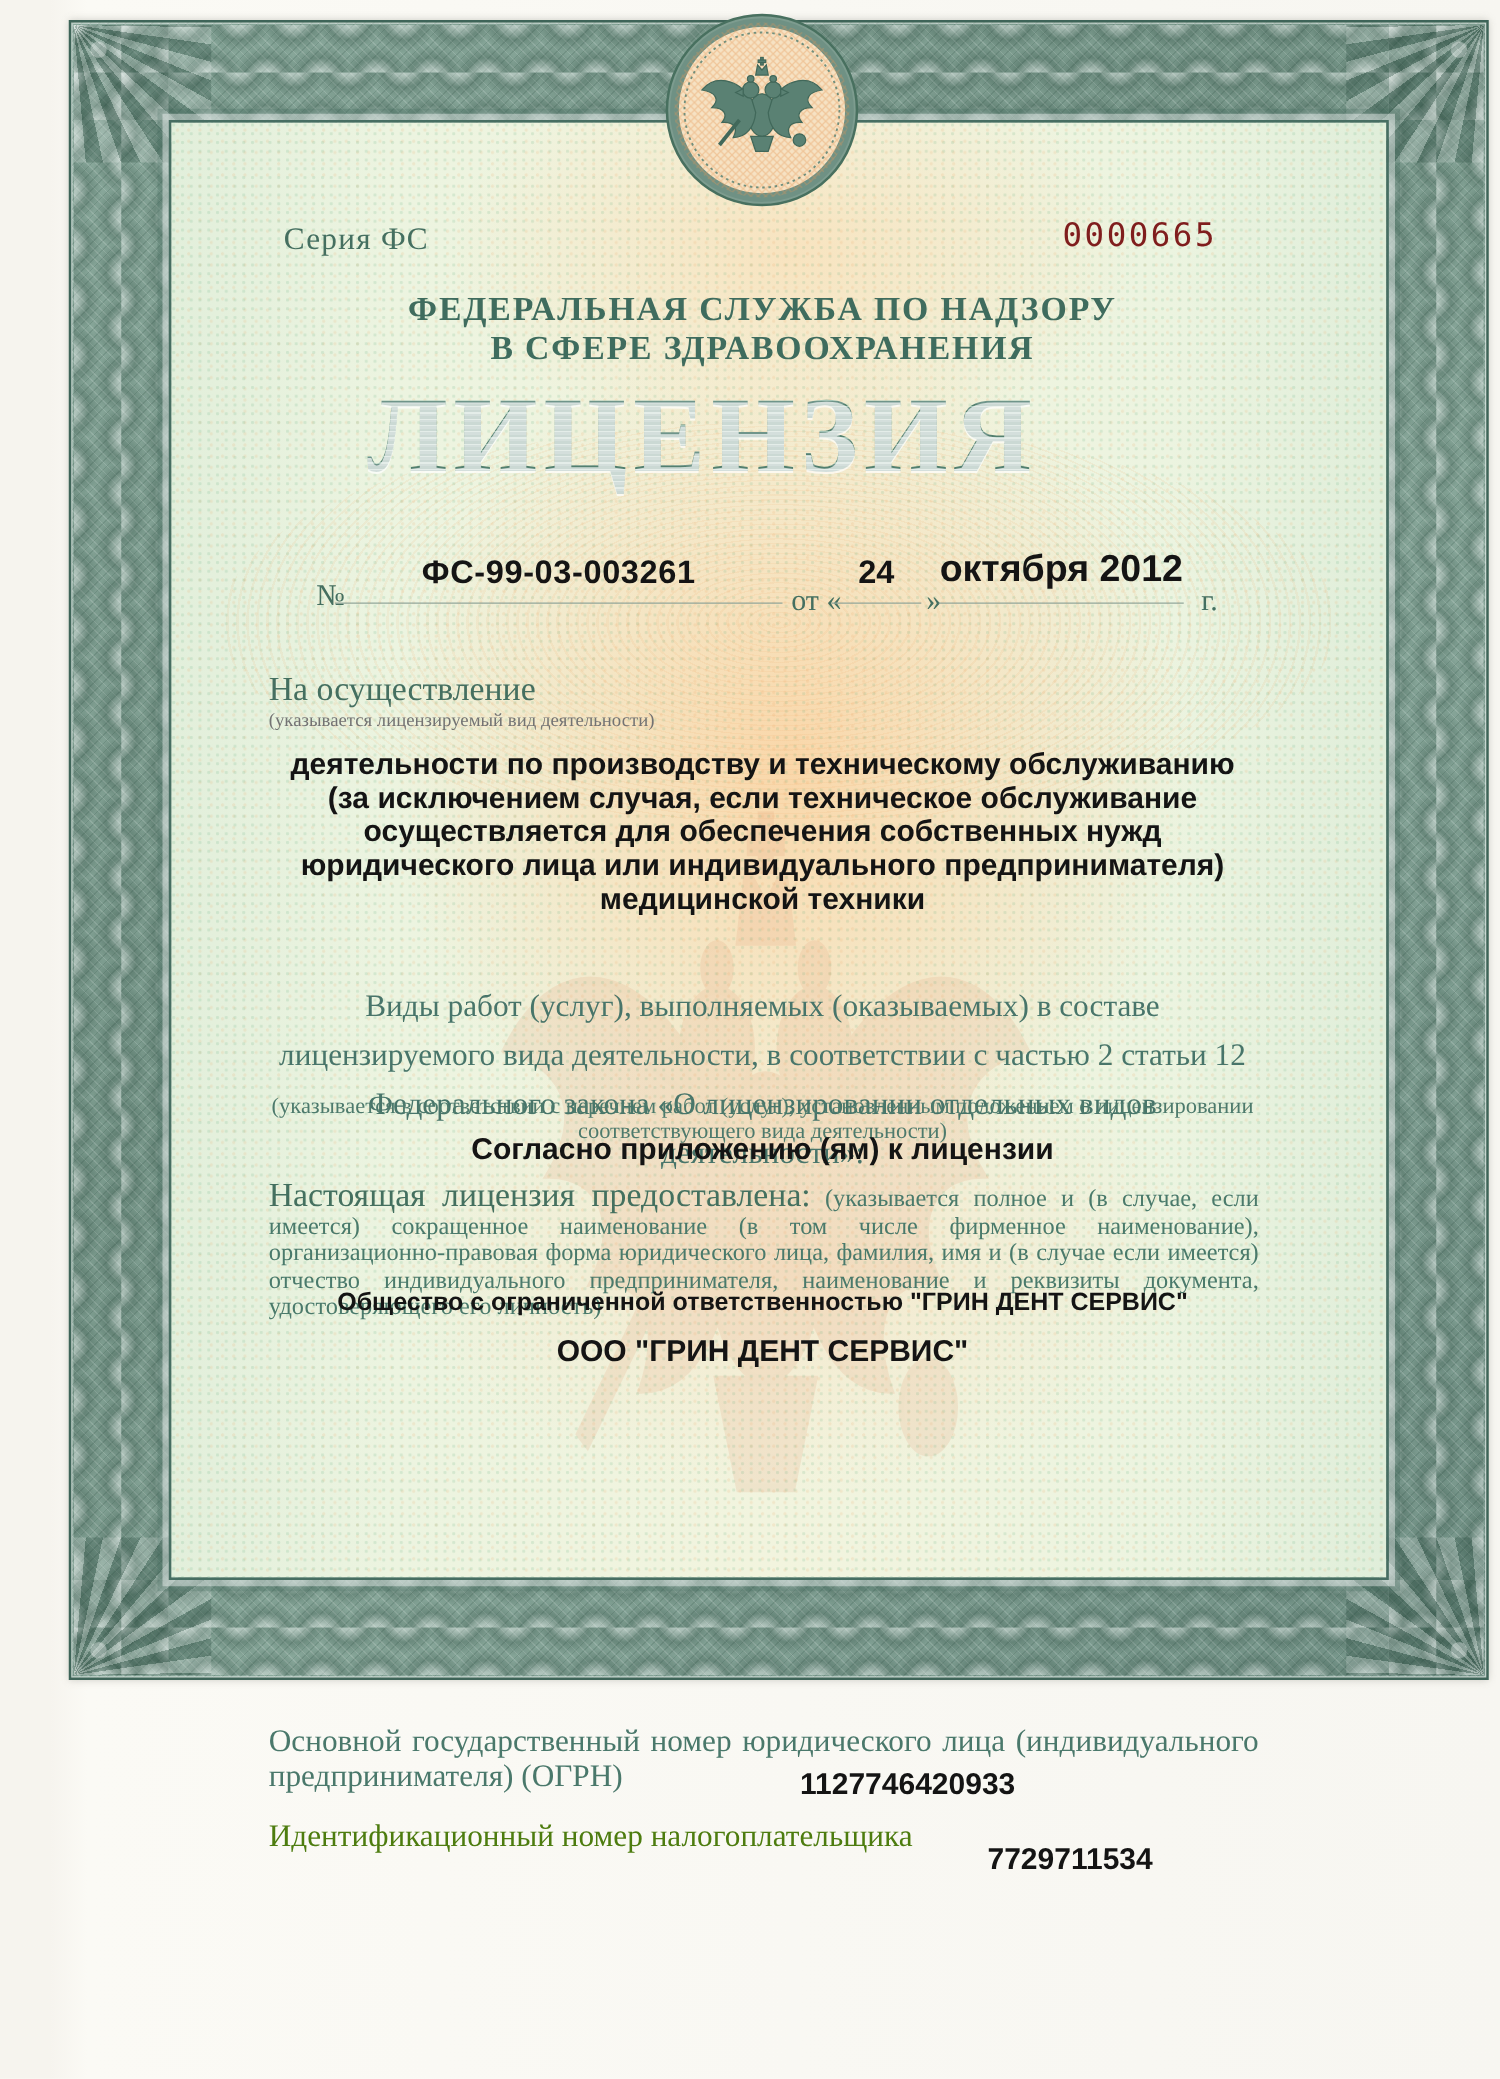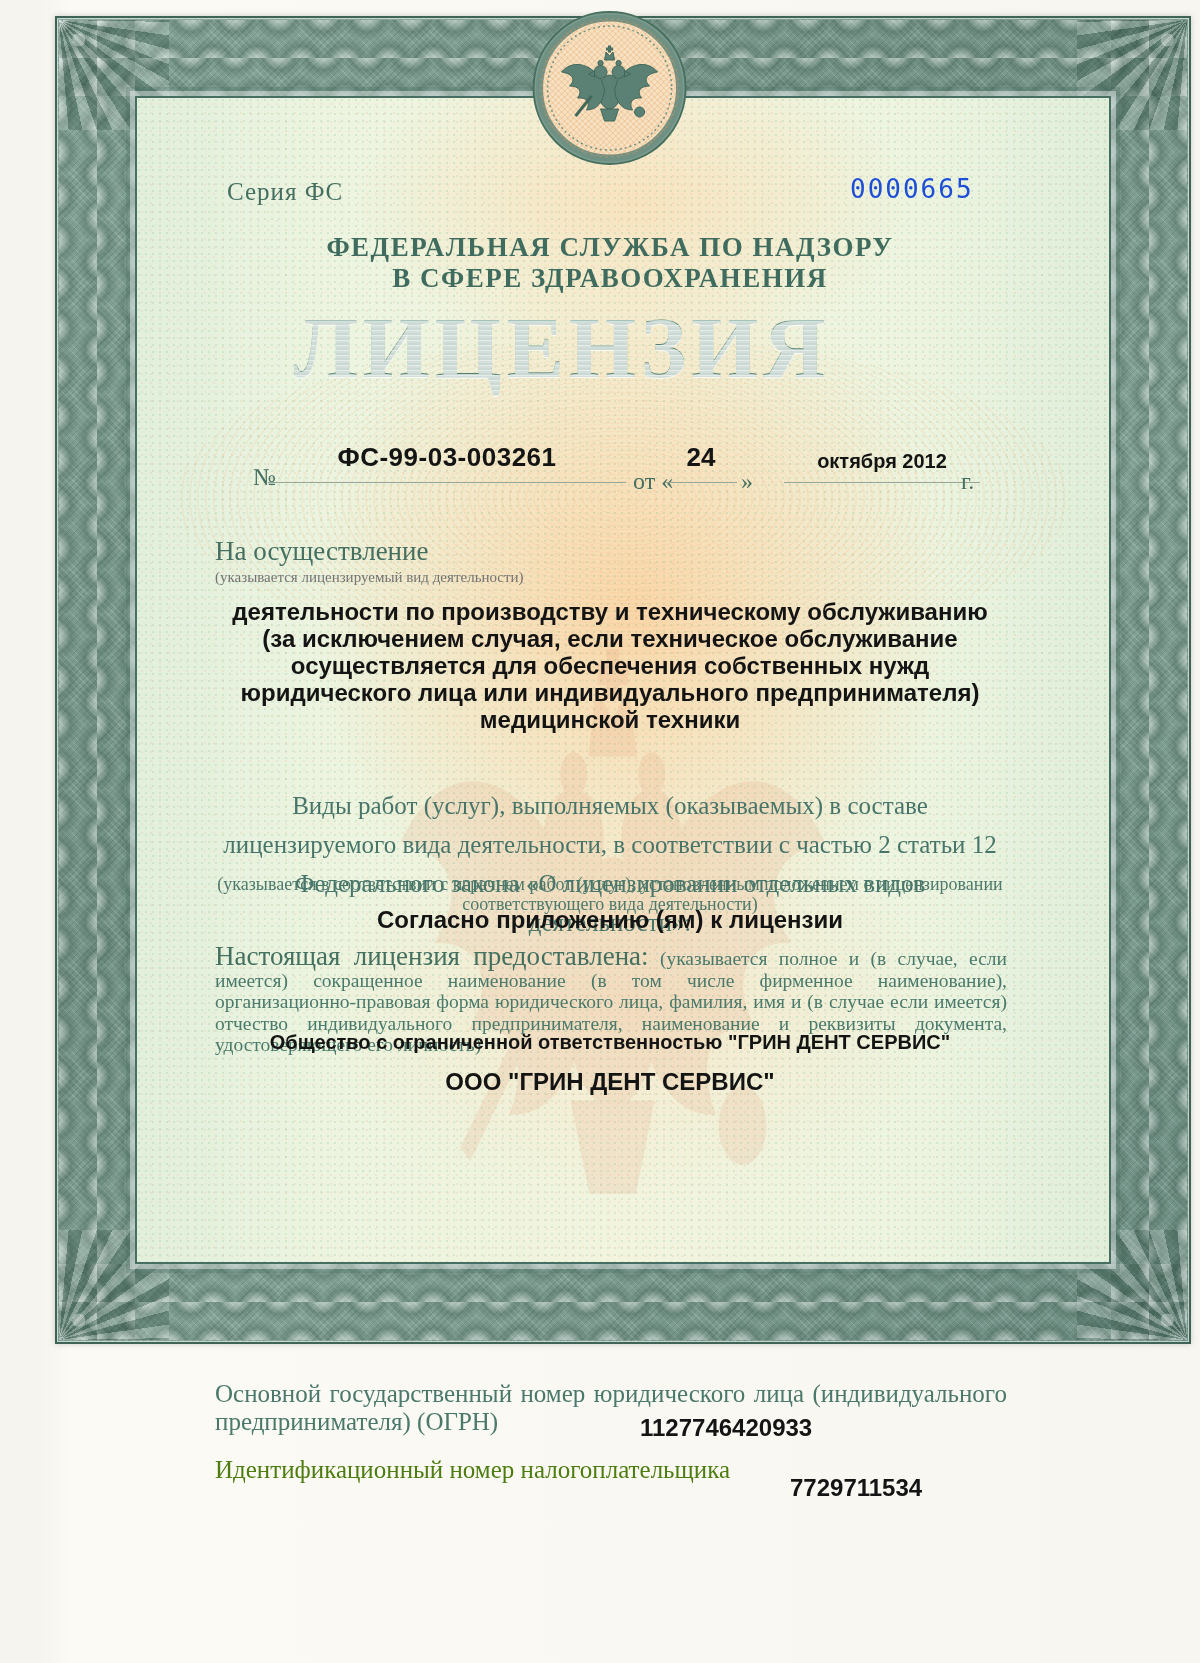--- a/index.html
+++ b/index.html
@@ -62,36 +62,36 @@
   .wave{position:absolute;left:40px;right:40px;top:240px;height:320px;border-radius:50%;
     background:repeating-radial-gradient(ellipse 430px 210px at 50% 50%, rgba(235,160,90,.10) 0 2px, transparent 2px 8px);}
   .watermark{position:absolute;left:50%;top:440px;transform:translateX(-52%);opacity:.17;}
   
   .medallion{position:absolute;left:50%;top:-6px;transform:translateX(-58%);z-index:6;}
   
   .t{position:absolute;color:#456f60;}
   .centered{left:160px;width:790px;text-align:center;}
   .series{left:172px;top:162px;font-size:25px;letter-spacing:1px;}
   .serial{left:795px;top:158px;font-family:"DejaVu Sans Mono",monospace;
-    font-size:26px;letter-spacing:2px;color:#1d4ed8;}
+    font-size:26px;letter-spacing:2px;color:#7f1d1d;}
   .authority{top:216px;font-weight:bold;font-size:27px;line-height:31px;
     letter-spacing:1.5px;color:#3f6c5e;}
   .title{top:282px;transform:translateX(-48px);font-weight:bold;font-size:86px;
     letter-spacing:5px;color:#6f958a;text-shadow:0 1px 0 rgba(255,255,255,.7);}
   @supports (-webkit-background-clip: text){
     .title{background-image:repeating-linear-gradient(180deg,#53806f 0 2px,#a3c4b6 2px 3px,#6f958a 3px 5px);
       -webkit-background-clip:text;background-clip:text;color:transparent;}
   }
   .numrow .lbl{position:absolute;font-size:24px;color:#456f60;}
   .fill{position:absolute;top:425px;height:42px;border-bottom:1.5px solid #93a79b;
     display:flex;align-items:flex-end;justify-content:center;padding-bottom:9px;box-sizing:border-box;text-align:right;}
   .bold-sans{font-family:"Liberation Sans",sans-serif;font-weight:bold;color:#141414;}
   .num-val{left:213px;width:358px;font-size:26px;letter-spacing:.5px;}
   .num-day{left:610px;width:72px;font-size:26px;}
-  .num-date{left:729px;width:196px;font-size:20px;}
+  .num-date{left:696px;width:196px;font-size:30px;}
   .act-head{left:160px;top:520px;font-size:27px;}
   .act-sub{left:160px;top:553px;font-size:15px;color:#737373;}
   .act-text{top:582px;font-size:24px;line-height:27px;}
   .works-head{top:770px;font-size:25px;line-height:39px;color:#48756a;}
   .works-sub{top:858px;font-size:18px;line-height:20px;color:#4d7a6c;}
   .works-val{top:890px;font-size:24px;}
   .grantee{left:160px;width:792px;top:930px;font-size:19.5px;line-height:21.5px;
     text-align:justify;color:#4a7a6b;}
   .grantee .gh{font-size:27px;color:#44705f;}
   .name-full{top:1015px;font-size:20px;}

